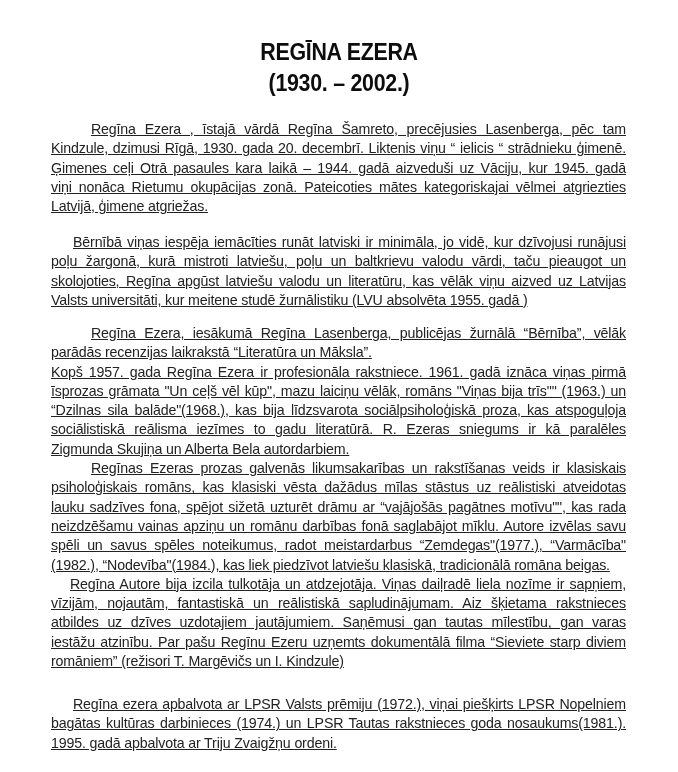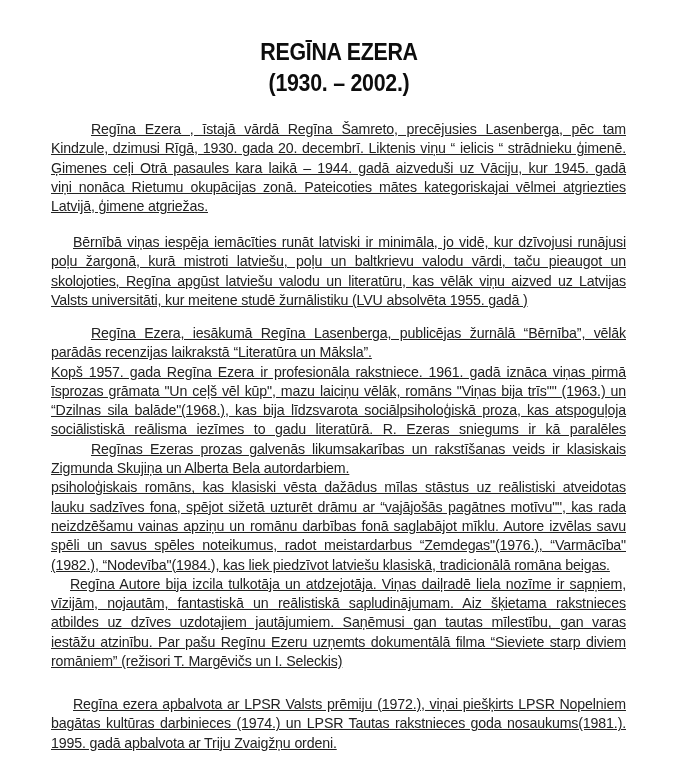--- a/index.html
+++ b/index.html
@@ -53,34 +53,34 @@
     <span class="ln last">Valsts universitāti, kur meitene studē žurnālistiku (LVU absolvēta 1955. gadā )</span>
   </p>
 
   <div class="para p3">
     <span class="ln ind1">Regīna Ezera, iesākumā Regīna Lasenberga, publicējas žurnālā “Bērnība”, vēlāk</span>
     <span class="ln last">parādās recenzijas laikrakstā “Literatūra un Māksla”.</span>
     <span class="ln">Kopš 1957. gada Regīna Ezera ir profesionāla rakstniece. 1961. gadā iznāca viņas pirmā</span>
     <span class="ln">īsprozas grāmata "Un ceļš vēl kūp", mazu laiciņu vēlāk, romāns "Viņas bija trīs"" (1963.) un</span>
     <span class="ln">“Dzilnas sila balāde"(1968.), kas bija līdzsvarota sociālpsiholoģiskā proza, kas atspoguļoja</span>
     <span class="ln">sociālistiskā reālisma iezīmes to gadu literatūrā. R. Ezeras sniegums ir kā paralēles</span>
+    <span class="ln last">Zigmunda Skujiņa un Alberta Bela autordarbiem.</span>
+
     <span class="ln ind1">Regīnas Ezeras prozas galvenās likumsakarības un rakstīšanas veids ir klasiskais</span>
-
-    <span class="ln last">Zigmunda Skujiņa un Alberta Bela autordarbiem.</span>
     <span class="ln">psiholoģiskais romāns, kas klasiski vēsta dažādus mīlas stāstus uz reālistiski atveidotas</span>
     <span class="ln">lauku sadzīves fona, spējot sižetā uzturēt drāmu ar “vajājošās pagātnes motīvu"", kas rada</span>
     <span class="ln">neizdzēšamu vainas apziņu un romānu darbības fonā saglabājot mīklu. Autore izvēlas savu</span>
-    <span class="ln">spēli un savus spēles noteikumus, radot meistardarbus “Zemdegas"(1976.), “Varmācība"</span>
+    <span class="ln">spēli un savus spēles noteikumus, radot meistardarbus “Zemdegas"(1977.), “Varmācība"</span>
     <span class="ln last">(1982.), “Nodevība"(1984.), kas liek piedzīvot latviešu klasiskā, tradicionālā romāna beigas.</span>
 
     <span class="ln ind3">Regīna Autore bija izcila tulkotāja un atdzejotāja. Viņas daiļradē liela nozīme ir sapņiem,</span>
     <span class="ln">vīzijām, nojautām, fantastiskā un reālistiskā sapludinājumam. Aiz šķietama rakstnieces</span>
     <span class="ln">atbildes uz dzīves uzdotajiem jautājumiem. Saņēmusi gan tautas mīlestību, gan varas</span>
     <span class="ln">iestāžu atzinību. Par pašu Regīnu Ezeru uzņemts dokumentālā filma “Sieviete starp diviem</span>
-    <span class="ln last">romāniem” (režisori T. Margēvičs un I. Seleckis)</span>
+    <span class="ln last">romāniem” (režisori T. Margēvičs un I. Kindzule)</span>
   </div>
 
   <p class="para p6">
     <span class="ln ind2">Regīna ezera apbalvota ar LPSR Valsts prēmiju (1972.), viņai piešķirts LPSR Nopelniem</span>
     <span class="ln">bagātas kultūras darbinieces (1974.) un LPSR Tautas rakstnieces goda nosaukums(1981.).</span>
     <span class="ln last">1995. gadā apbalvota ar Triju Zvaigžņu ordeni.</span>
   </p>
 </div>
 
 </body></html>

